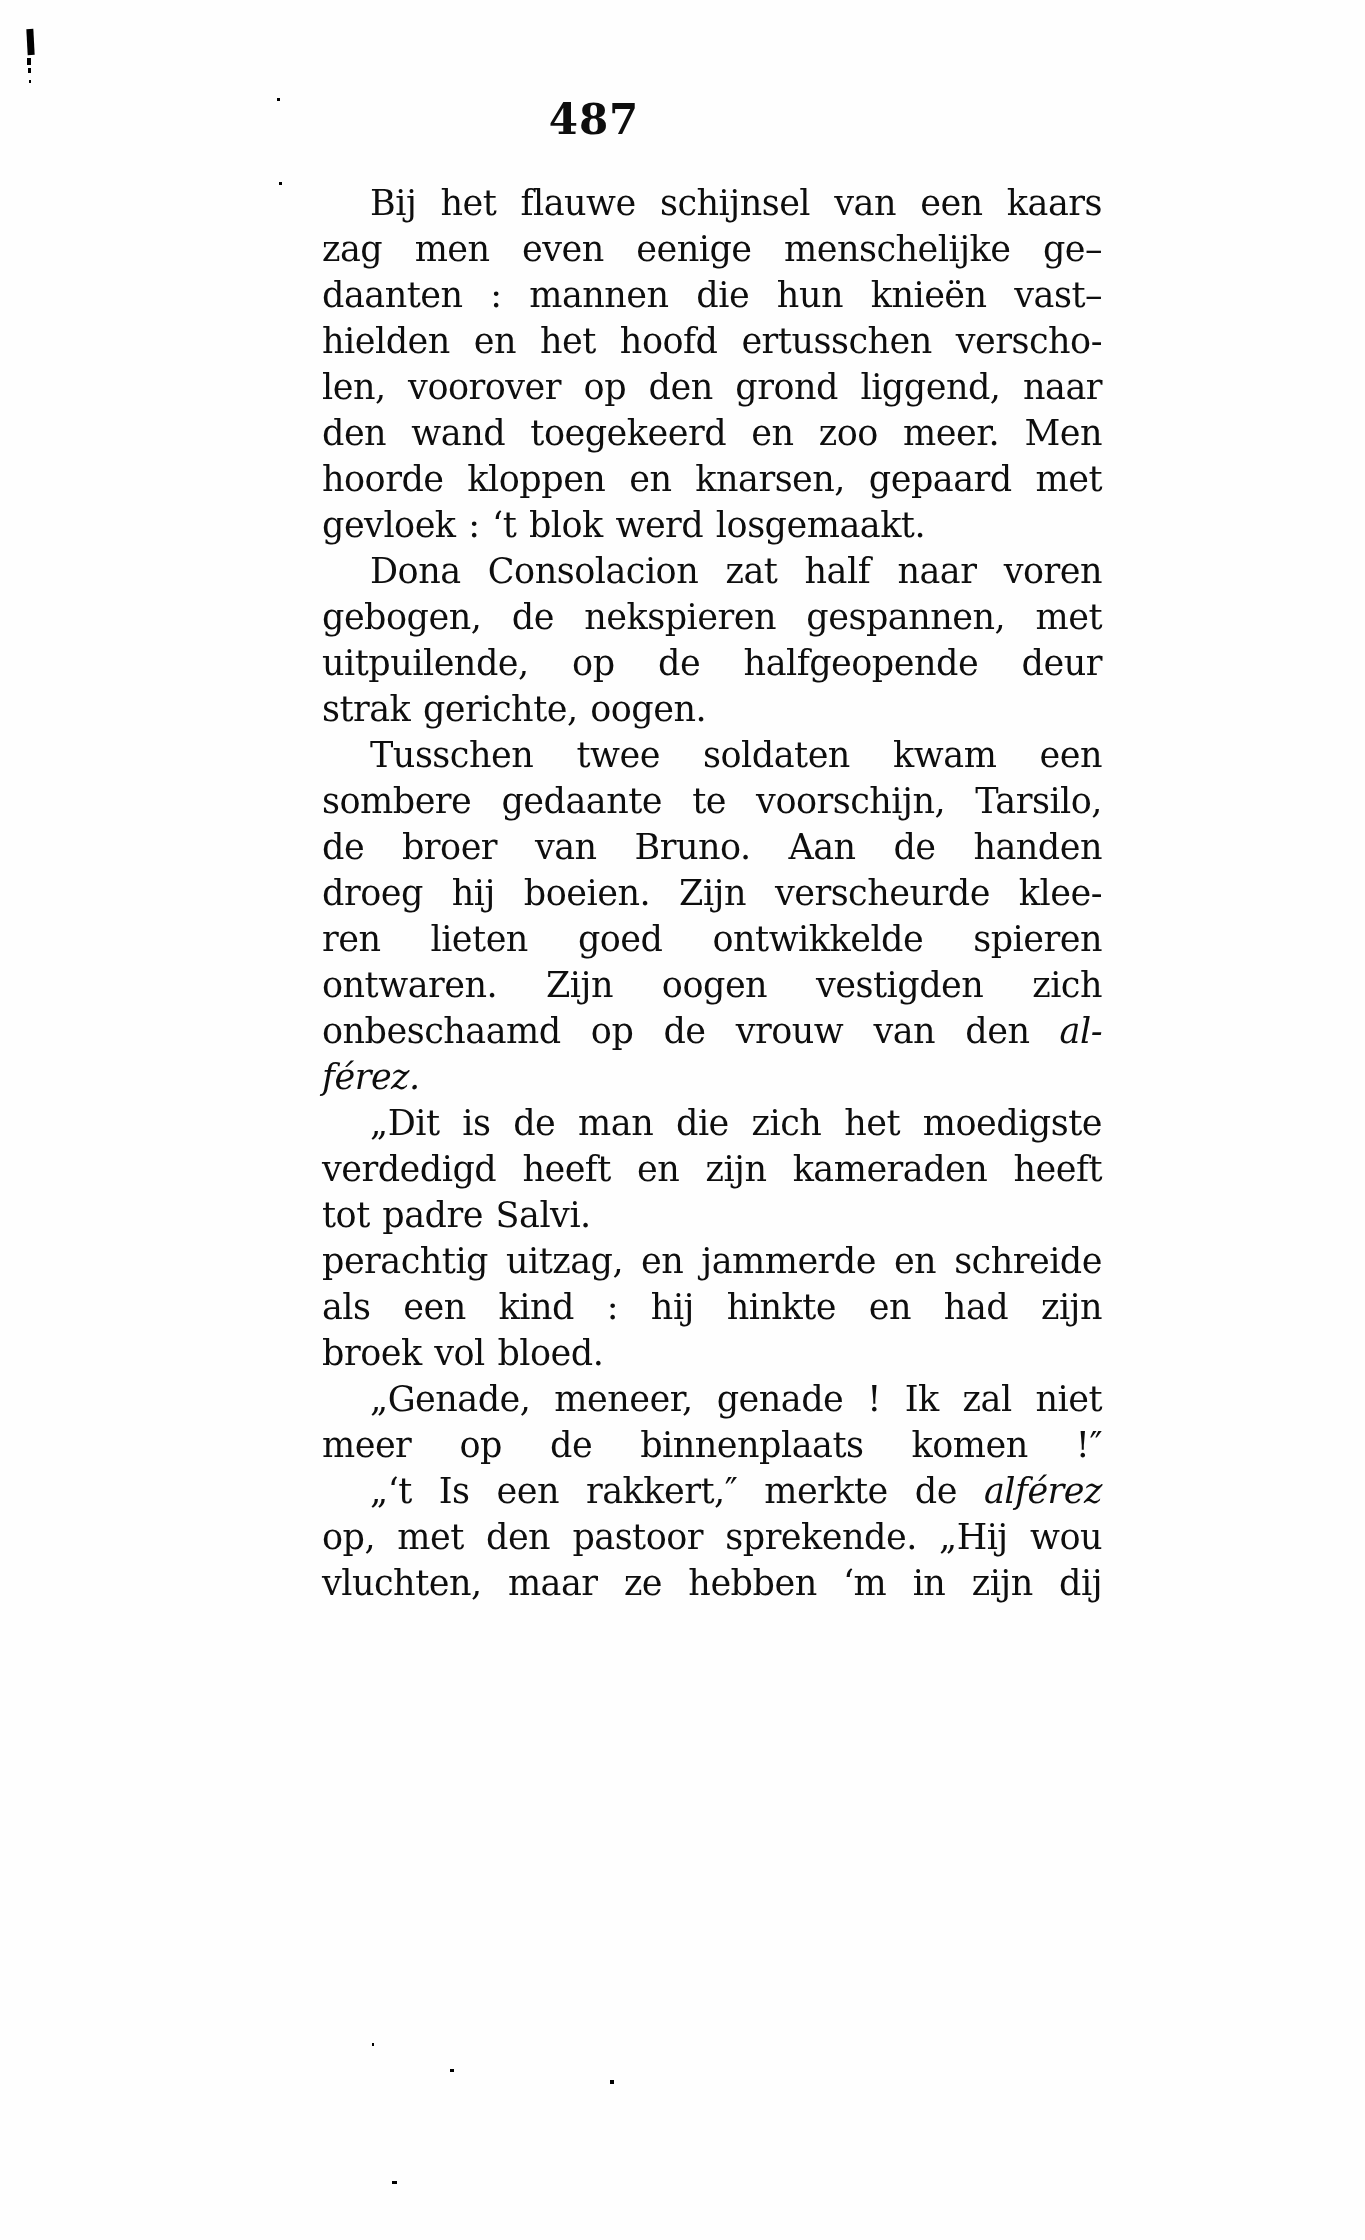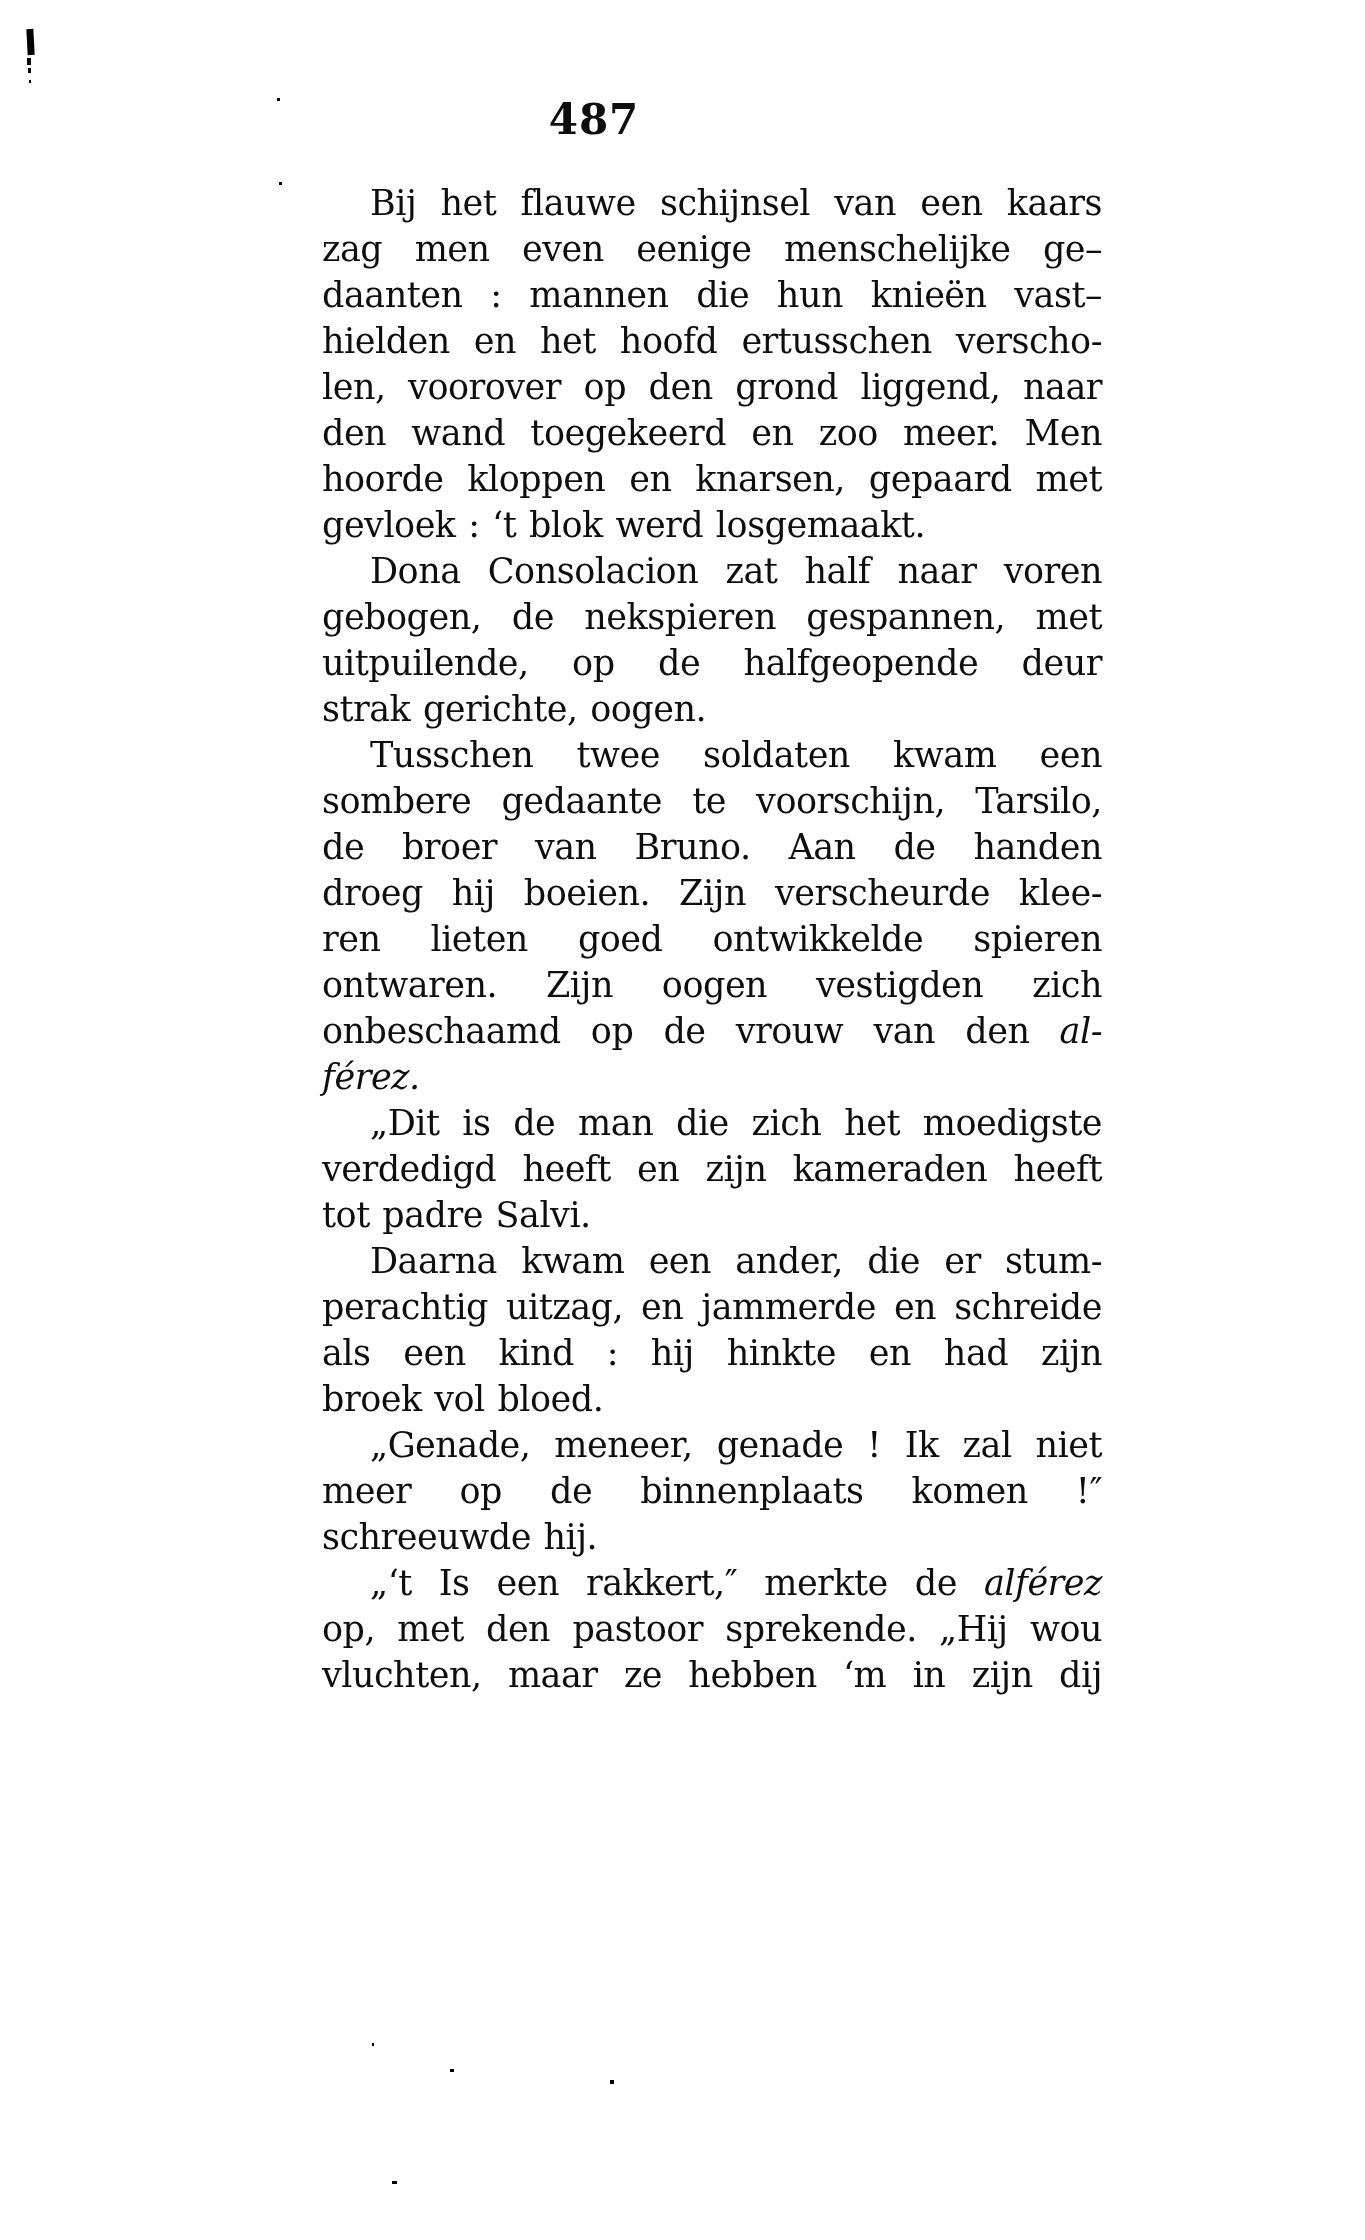--- a/index.html
+++ b/index.html
@@ -83,29 +83,27 @@
       <div class="line just"><span>ontwaren. Zijn oogen vestigden zich</span></div>
       <div class="line just"><span>onbeschaamd op de vrouw van den </span><span class="it">al-</span></div>
       <div class="line"><span class="it">férez.</span></div>
     </div>
     <div class="para">
       <div class="line first just"><span>„Dit is de man die zich het moedigste</span></div>
       <div class="line just"><span>verdedigd heeft en zijn kameraden heeft</span></div>
       <div class="line"><span>tot padre Salvi.</span></div>
     </div>
     <div class="para">
-      <div class="line first just"><span>Daarna kwam een ander, die er stum-</span></div>
       <div class="line just"><span>perachtig uitzag, en jammerde en schreide</span></div>
       <div class="line just"><span>als een kind : hij hinkte en had zijn</span></div>
       <div class="line"><span>broek vol bloed.</span></div>
     </div>
     <div class="para">
       <div class="line first just"><span>„Genade, meneer, genade ! Ik zal niet</span></div>
       <div class="line just"><span>meer op de binnenplaats komen !″</span></div>
-      <div class="line"><span>schreeuwde hij.</span></div>
     </div>
     <div class="para">
       <div class="line first just"><span>„‘t Is een rakkert,″ merkte de </span><span class="it">alférez</span></div>
       <div class="line just"><span>op, met den pastoor sprekende. „Hij wou</span></div>
       <div class="line just"><span>vluchten, maar ze hebben ‘m in zijn dij</span></div>
     </div>
   </div>
 
 <div class="mark m-main"></div>
 <div class="mark m-a"></div>

